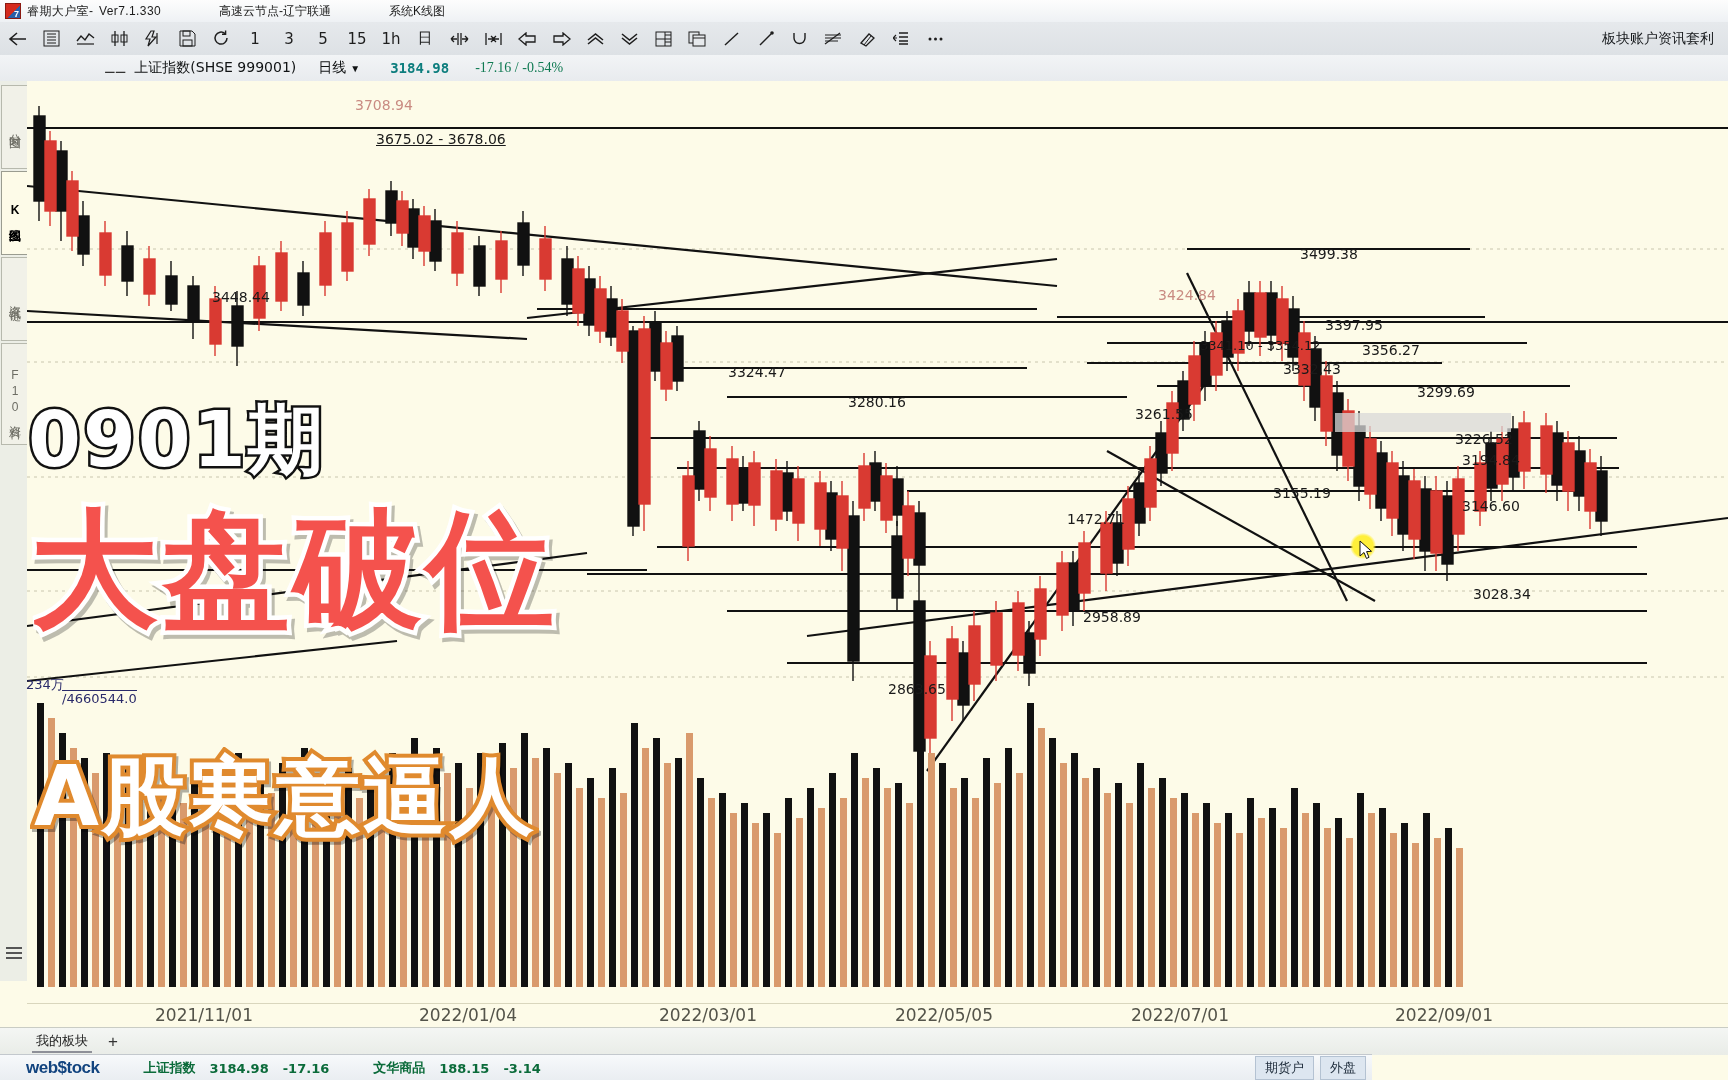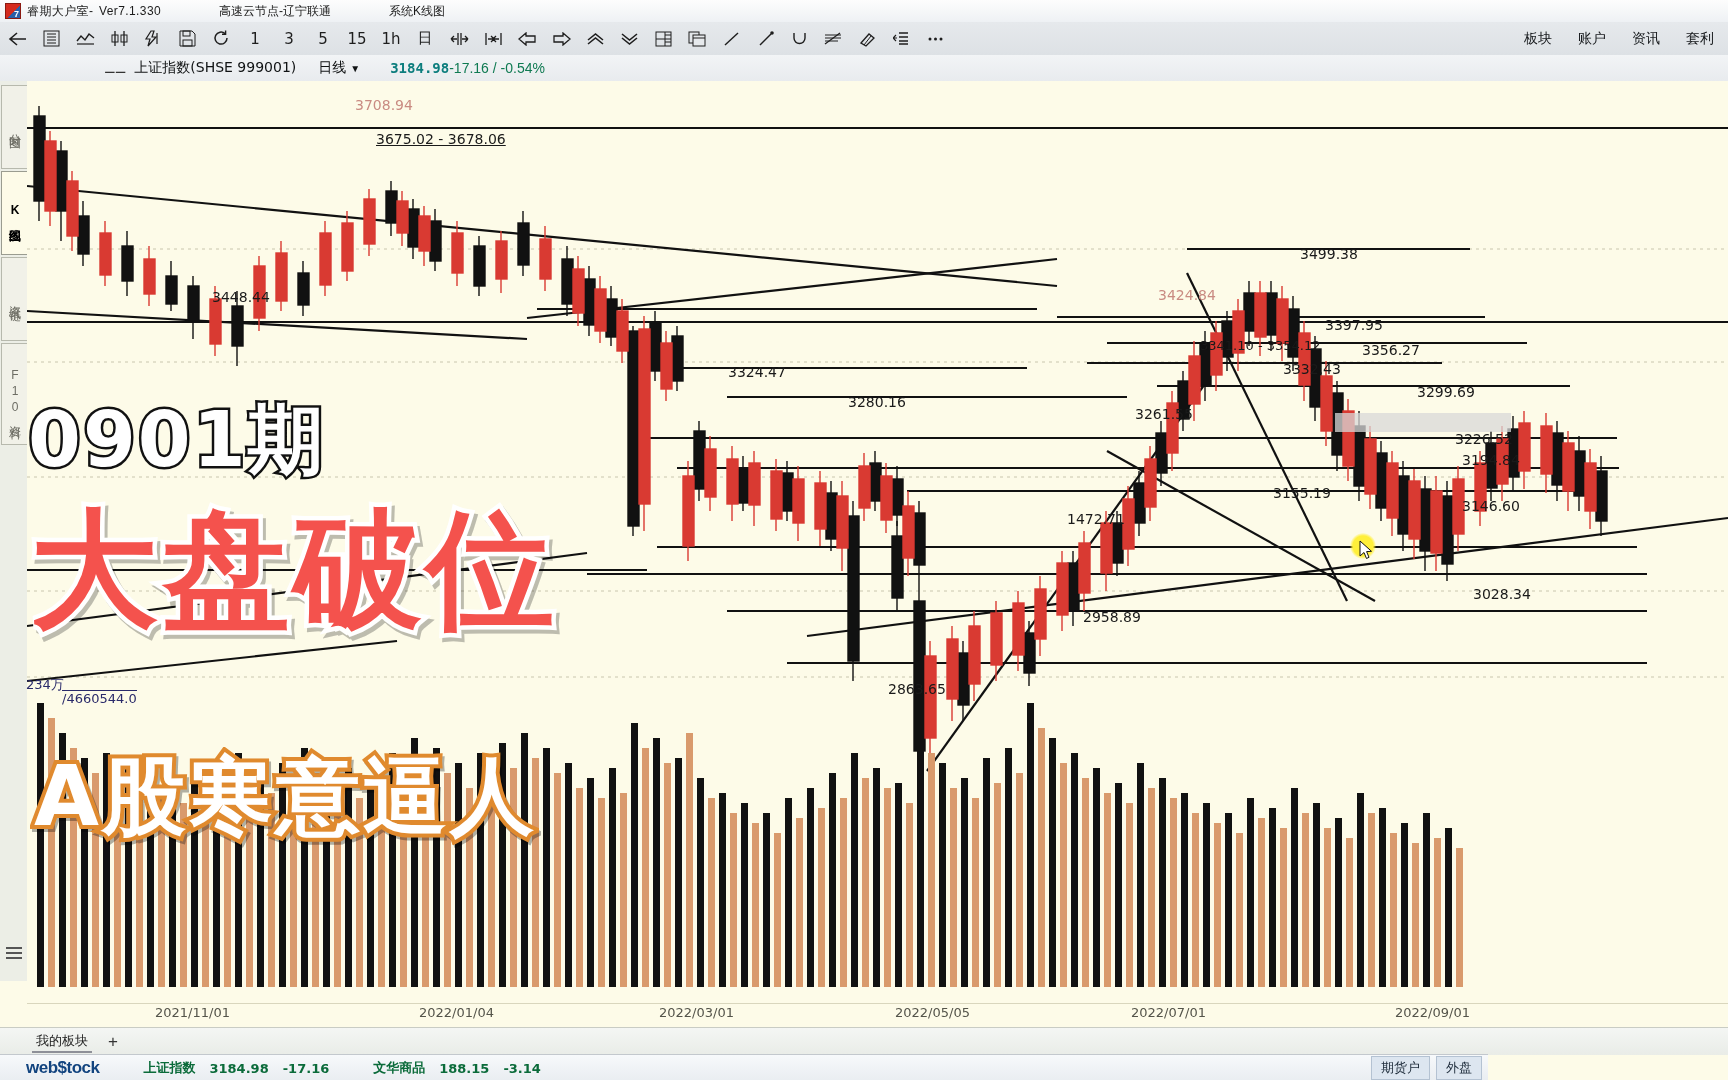--- a/index.html
+++ b/index.html
@@ -31,36 +31,36 @@
   .toolbar{
     position:absolute;left:0;top:22px;width:1728px;height:33px;
     background:linear-gradient(#e6e9ec,#dde1e5);
     border-bottom:1px solid #b9bfc5;
     display:flex;align-items:center;
   }
   .tool{width:34px;height:30px;display:flex;align-items:center;justify-content:center;
         color:#1e1e1e;font-size:15px;cursor:default;}
   .tool svg{display:block;}
   .tool.txt{font-size:15px;font-family:"DejaVu Sans",sans-serif;}
-  .tb-right{margin-left:auto;display:flex;align-items:center;padding-right:14px;gap:26px;}
+  .tb-right{margin-left:auto;display:flex;align-items:center;padding-right:14px;}
   .tb-right span{font-size:14px;color:#16191c;}
 
   
   .quotebar{
     position:absolute;left:0;top:55px;width:1728px;height:26px;
     background:linear-gradient(#f2f4f6,#e8ebee);
     border-bottom:1px solid #bfc5cb;
     display:flex;align-items:center;font-size:14px;color:#101314;
   }
   .q-chain{margin-left:104px;color:#333;font-size:13px;letter-spacing:-1px;}
   .q-name{margin-left:9px;font-family:"DejaVu Sans",sans-serif;font-size:14px;}
   .q-period{margin-left:22px;}
   .q-caret{font-size:10px;margin-left:4px;}
   .q-price{margin-left:30px;color:#0c7d7d;font-weight:bold;font-family:"DejaVu Sans Mono",monospace;}
-  .q-chg{color:#0f7a52;font-family:Liberation Sans, sans-serif;}
+  .q-chg{margin-left:26px;color:#0f7a52;font-family:Liberation Serif, serif;}
 
   
   .rail{position:absolute;left:0;top:81px;width:27px;height:900px;
         background:#eceee6;border-right:1px solid #bdbfb4;}
   .rtab{position:absolute;left:1px;width:25px;
         background:#f1f1e8;border:1px solid #b7b9ad;border-right:none;
         writing-mode:vertical-rl;text-orientation:upright;
         font-size:12px;color:#6d6d64;display:flex;align-items:center;justify-content:center;
         letter-spacing:2px;}
   .rtab.active{background:#fdfbe8;color:#000;font-weight:bold;border-color:#9a9c90;}
@@ -76,29 +76,29 @@
   .plabel.pink{color:#c98b82;}
   .plabel.sm{font-size:13px;}
   .hl-band{position:absolute;background:#d8d8d8;opacity:.75;}
 
   .cursor{position:absolute;width:26px;height:26px;border-radius:50%;
           background:radial-gradient(circle,#ffef3a 0 55%,rgba(255,239,58,0) 72%);}
   .cursor svg{position:absolute;left:9px;top:7px;}
 
   
   .dateaxis{position:absolute;left:27px;top:1003px;width:1701px;height:22px;background:#fdfbe8;border-top:1px solid #d9d6bd;}
-  .dateaxis span{position:absolute;top:1px;font-size:13px;color:#54544a;font-family:"DejaVu Sans",sans-serif;}
+  .dateaxis span{position:absolute;top:1px;font-size:17px;color:#54544a;font-family:"DejaVu Sans",sans-serif;}
 
   
   .tabbar{position:absolute;left:0;top:1027px;width:1728px;height:27px;
           background:linear-gradient(#f4f6f4,#e9ece7);border-top:1px solid #c9ccc4;
           display:flex;align-items:center;}
   .tabbar .mytab{margin-left:32px;font-size:13px;color:#1d1d1d;border-bottom:2px solid #8e9098;padding:2px 4px 1px;}
   .tabbar .plus{margin-left:16px;font-size:17px;color:#333;}
-  .statusbar{position:absolute;left:0;top:1054px;width:1488px;height:26px;
+  .statusbar{position:absolute;left:0;top:1054px;width:1372px;height:26px;
              background:linear-gradient(#f7f9fb,#e9edf1);border-top:1px solid #c3c8cd;
              display:flex;align-items:center;font-size:13px;}
   .ws{margin-left:26px;font-weight:bold;font-size:17px;color:#12447f;letter-spacing:-.5px;}
   .st-item{margin-left:44px;color:#0b6b3a;font-family:"DejaVu Sans",sans-serif;font-weight:bold;}
   .st-right{margin-left:auto;display:flex;padding-right:6px;}
   .st-btn{padding:2px 9px;font-size:13px;color:#1d2b3a;background:#dde6f0;border:1px solid #b4c2d2;margin-left:6px;}
 
   
   .ovl{position:absolute;font-weight:bold;white-space:nowrap;}
   .ovl-0901{

